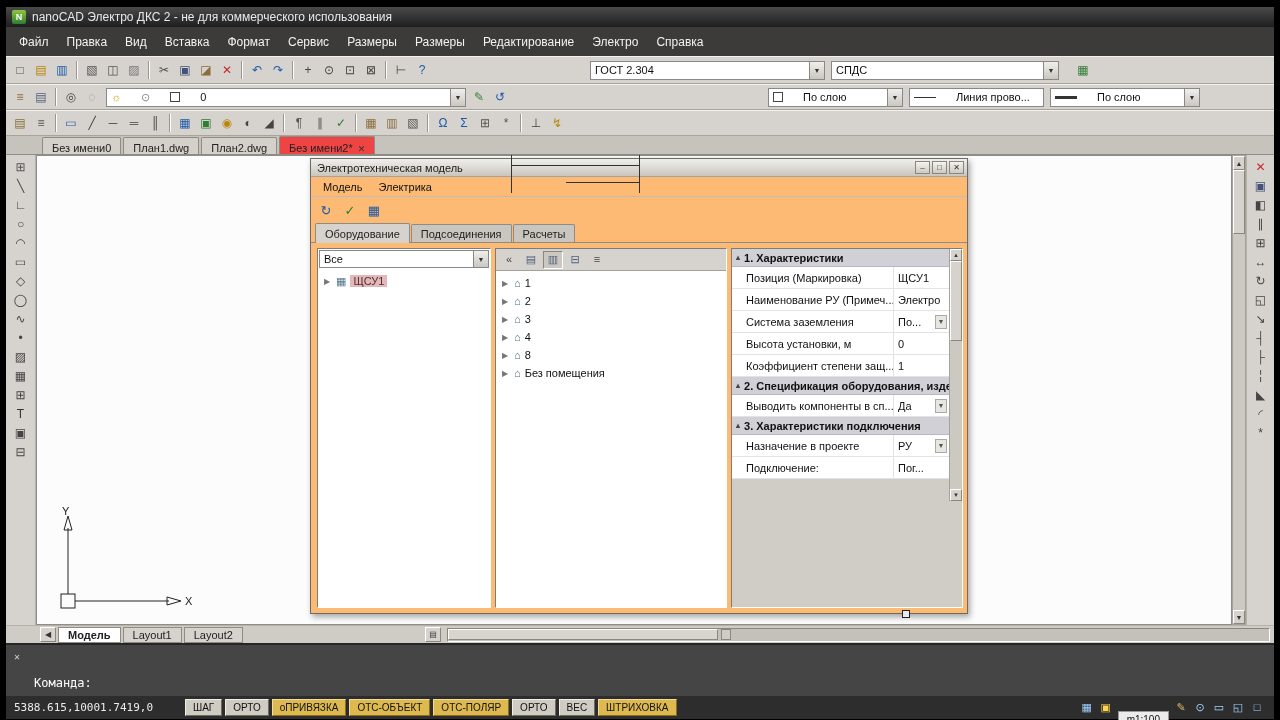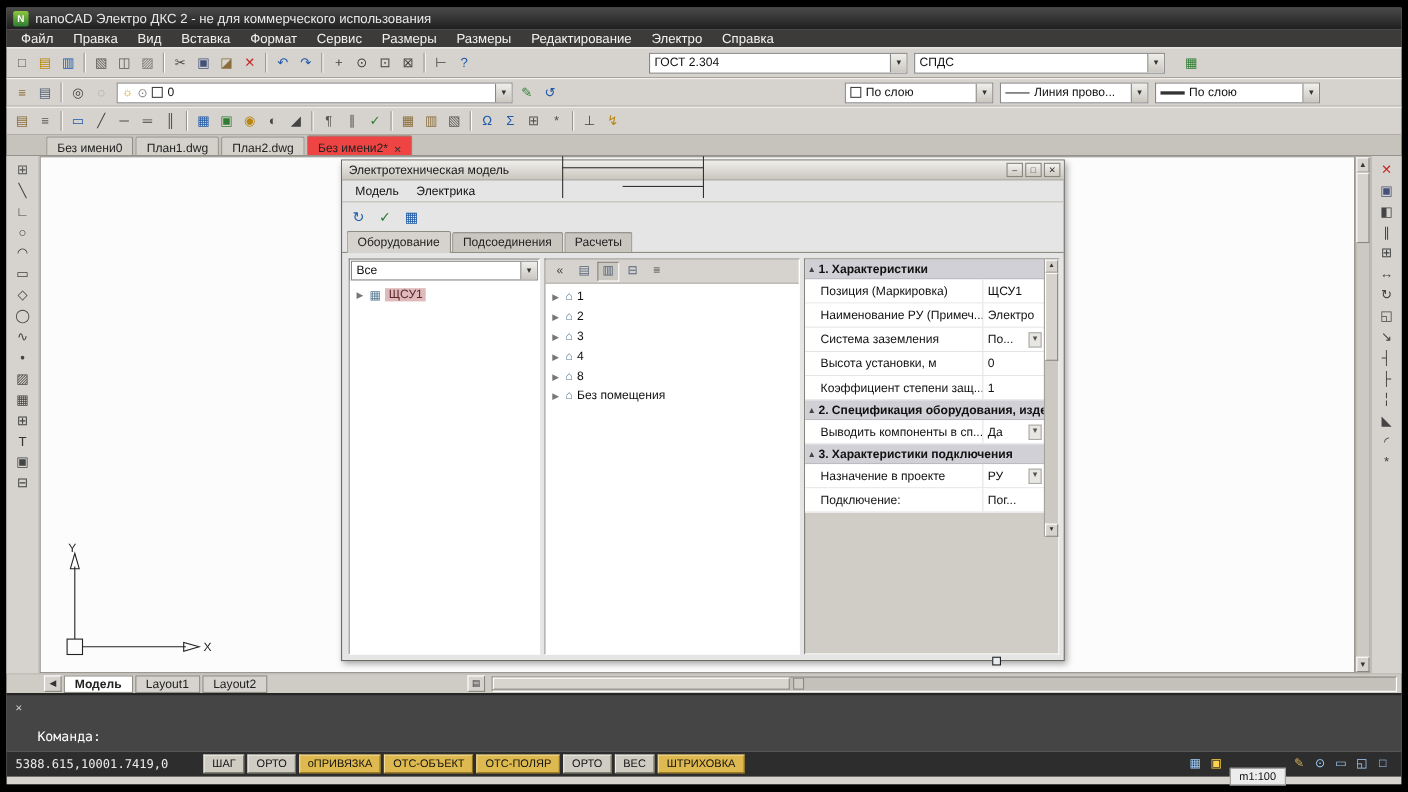--- a/index.html
+++ b/index.html
@@ -3,31 +3,31 @@
 <meta charset="utf-8">
 <style>
   *{margin:0;padding:0;box-sizing:border-box;}
   html,body{width:1280px;height:720px;overflow:hidden;}
   body{background:#000;font-family:"Liberation Sans",sans-serif;position:relative;}
   #app{position:absolute;left:6px;top:7px;width:1268px;height:706px;background:#d6d3ce;display:flex;flex-direction:column;}
 
   
   .titlebar{height:20px;background:linear-gradient(#4a4a4a,#1e1e1e);display:flex;align-items:center;gap:6px;padding:0 6px;color:#e9e9e9;font-size:12px;flex:none;}
   .app-logo{width:14px;height:14px;background:linear-gradient(#8dc63f,#2e7d32);color:#fff;font-size:9px;font-weight:bold;display:flex;align-items:center;justify-content:center;border-radius:2px;flex:none;}
-  .menubar{height:16px;background:#3c3b39;display:flex;align-items:center;padding:0 4px;flex:none;}
+  .menubar{height:29px;background:#3c3b39;display:flex;align-items:center;padding:0 4px;flex:none;}
   .menubar span{padding:3px 9px;font-size:12px;color:#f2f2f2;white-space:nowrap;}
 
   
   .tb{display:flex;align-items:center;padding:0 4px;background:#d6d3ce;border-top:1px solid #f3f2ef;border-bottom:1px solid #a8a49c;flex:none;}
   .tb1{height:28px;}.tb2{height:26px;}.tb3{height:26px;}
   .icon-strip{display:flex;align-items:center;gap:1px;flex:none;}
   .tbi{width:20px;height:18px;display:inline-flex;align-items:center;justify-content:center;font-size:12px;line-height:1;flex:none;cursor:default;}
   .tbsep{width:2px;height:18px;border-left:1px solid #9a978f;border-right:1px solid #fff;margin:0 3px;flex:none;}
   .tbi.pressed{border:1px solid;border-color:#8a877f #fff #fff #8a877f;background:#cbc8c1;}
-  .combo{height:19px;background:#fff;border:1px solid #888;display:flex;align-items:center;font-size:11px;color:#111;padding-left:4px;gap:4px;flex:none;overflow:hidden;white-space:nowrap;}
+  .combo{height:19px;background:#fff;border:1px solid #888;display:flex;align-items:center;font-size:11px;color:#111;padding-left:4px;gap:20px;flex:none;overflow:hidden;white-space:nowrap;}
   .combo .carr{width:15px;align-self:stretch;margin-left:auto;background:linear-gradient(#f0efeb,#cac7c0);border-left:1px solid #888;display:flex;align-items:center;justify-content:center;font-size:7px;color:#333;flex:none;}
   .swatch{width:10px;height:10px;background:#fff;border:1px solid #444;flex:none;}
   .lt-line{width:22px;height:1px;background:#333;flex:none;}
   .lw-line{width:22px;height:3px;background:#333;flex:none;}
   .glyph{font-size:11px;}
 
   
   .doctabs{height:19px;background:#c6c3bd;display:flex;align-items:flex-end;padding-left:36px;border-bottom:1px solid #8f8c86;flex:none;}
   .dtab2{height:17px;padding:0 9px;font-size:11px;display:flex;align-items:flex-end;gap:5px;background:#d4d1cb;border:1px solid #8f8c86;border-bottom:none;margin-right:2px;color:#222;border-radius:2px 2px 0 0;white-space:nowrap;}
   .dtab2.active{background:#ef4444;height:18px;}
@@ -41,21 +41,21 @@
   .canvas{position:absolute;left:30px;top:0;width:1196px;height:470px;background:#fcfcfc;border:1px solid #908d86;}
   .vscroll{position:absolute;left:1226px;top:0;width:14px;height:470px;background:#ccc9c2;border:1px solid #a5a29b;display:flex;flex-direction:column;}
   .varrow{height:14px;display:flex;align-items:center;justify-content:center;font-size:7px;color:#333;background:#d6d3ce;border:1px solid;border-color:#fff #8a877f #8a877f #fff;flex:none;}
   .vtrack{flex:1;position:relative;}
   .vthumb{position:absolute;left:0;top:0;width:100%;height:64px;background:#d6d3ce;border:1px solid;border-color:#fff #8a877f #8a877f #fff;}
   .frag{position:absolute;background:#333;z-index:6;}
   .grip{position:absolute;width:8px;height:8px;border:1px solid #222;background:#e8ecef;z-index:7;}
   .ucs{position:absolute;left:22px;bottom:8px;}
 
   
-  .dlg{position:absolute;left:304px;top:3px;width:658px;height:456px;background:#e5e5e5;border:1px solid #6e6b65;box-shadow:2px 3px 6px rgba(0,0,0,.35);display:flex;flex-direction:column;z-index:5;}
+  .dlg{position:absolute;left:304px;top:3px;width:658px;height:456px;background:#fdba74;border:1px solid #6e6b65;box-shadow:2px 3px 6px rgba(0,0,0,.35);display:flex;flex-direction:column;z-index:5;}
   .dlg-title{height:18px;background:linear-gradient(#f0efec,#c9c6be);display:flex;align-items:center;padding:0 3px 0 6px;font-size:11px;color:#1a1a1a;border-bottom:1px solid #a5a29b;flex:none;}
   .dlg-btns{margin-left:auto;display:flex;gap:2px;}
   .dlg-btn{width:15px;height:13px;background:linear-gradient(#f4f3ef,#cdcac2);border:1px solid #8a877f;font-size:8px;display:flex;align-items:center;justify-content:center;color:#333;}
   .dlg-menu{height:20px;display:flex;align-items:center;padding-left:4px;font-size:11px;border-bottom:1px solid #c0bdb6;flex:none;}
   .dlg-menu span{padding:2px 8px;color:#111;}
   .dlg-tb{height:26px;display:flex;align-items:center;padding-left:4px;gap:2px;flex:none;}
   .dlg-tb .tbi{width:22px;height:20px;font-size:13px;}
   .dlg-tabs{height:20px;display:flex;align-items:flex-end;padding-left:4px;border-bottom:1px solid #8f8c86;flex:none;}
   .dtab{height:18px;padding:0 9px;font-size:11px;display:flex;align-items:center;background:#c9c6bf;border:1px solid #8f8c86;border-bottom:none;margin-right:1px;border-radius:2px 2px 0 0;color:#222;white-space:nowrap;}
   .dtab.active{background:#d6d3ce;height:20px;margin-bottom:-1px;}

